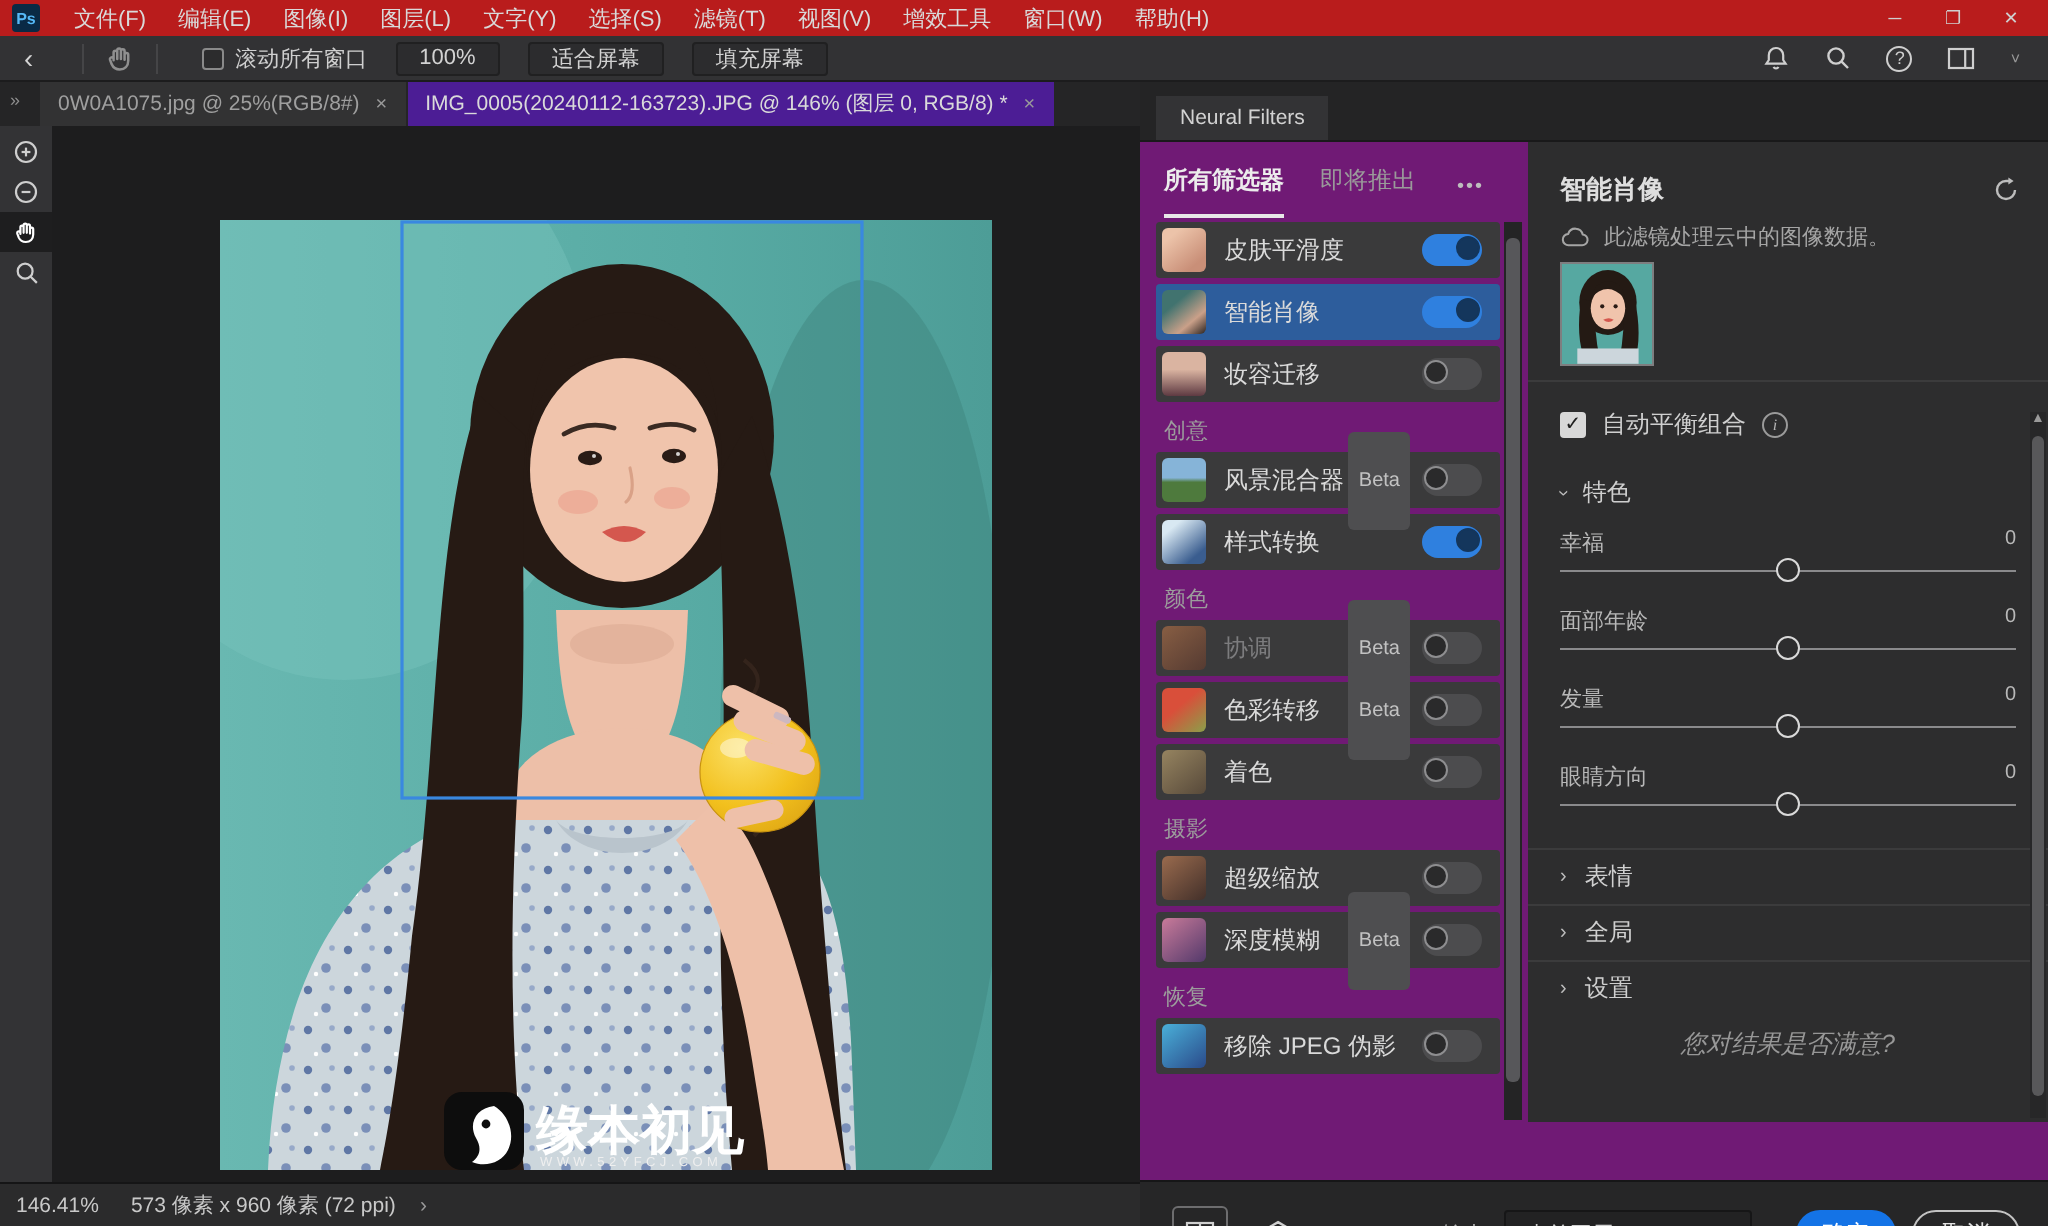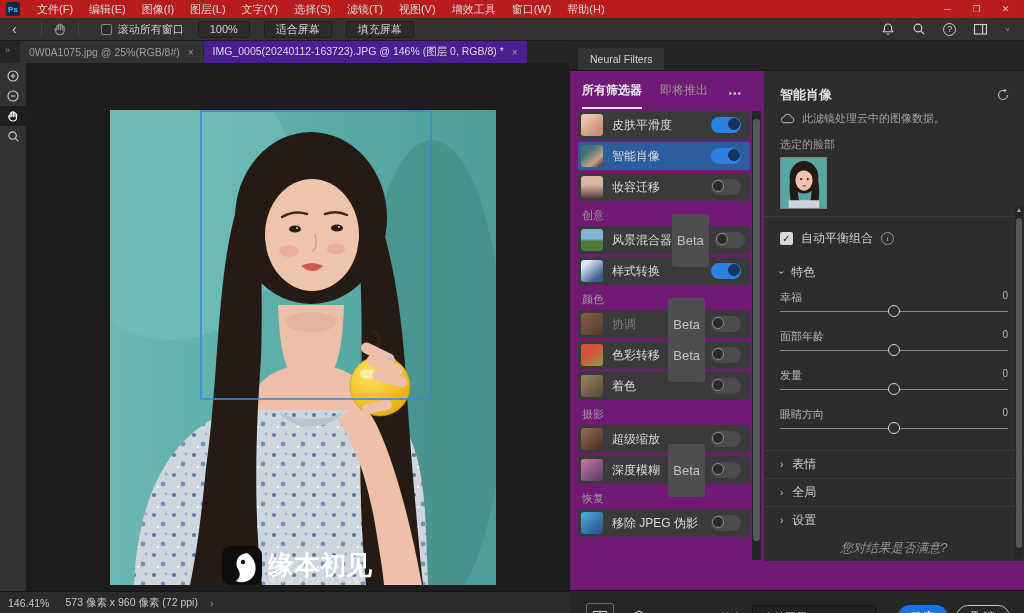--- a/index.html
+++ b/index.html
@@ -64,21 +64,21 @@
 .th2{background:linear-gradient(140deg,#41736f 30%,#caa089 70%,#2a2320)}
 .th3{background:linear-gradient(180deg,#dab4a1 40%,#5e3a42)}
 .th4{background:linear-gradient(180deg,#86b4d8 45%,#4e7a3d 55%)}
 .th5{background:linear-gradient(140deg,#d8e8f2 20%,#3a5d8f 80%)}
 .th6{background:linear-gradient(140deg,#c77b4a,#6b3b2a)}
 .th7{background:linear-gradient(140deg,#d94f3a 40%,#8aa04a)}
 .th8{background:linear-gradient(140deg,#968460,#57493a)}
 .th9{background:linear-gradient(140deg,#9a6b4e,#43302a)}
 .th10{background:linear-gradient(140deg,#c97b9a,#53396b)}
 .th11{background:linear-gradient(140deg,#4ab0d9,#2a4a8a)}
-.beta{font-size:13px;background:#4e4e50;color:#c2c2c2;border-radius:3px;padding:19px 5px;margin-right:6px;flex:none}
+.beta{font-size:10px;background:#4e4e50;color:#c2c2c2;border-radius:3px;padding:19px 5px;margin-right:6px;flex:none}
 .toggle{width:30px;height:16px;border-radius:8px;background:#4c4c4e;position:relative;margin-right:9px;flex:none}
 .toggle .knob{position:absolute;top:1px;left:1px;width:12px;height:12px;border-radius:50%;background:#2a2a2b;border:1.5px solid #8e8e90}
 .toggle.on{background:var(--toggle-on,#2f80df)}
 .toggle.on .knob{left:auto;right:1px;background:#14365c;border-color:#14365c}
 .nfsbar{position:absolute;left:182px;top:40px;width:9px;height:449px;background:#242425}
 .nfsbar .thumb{position:absolute;left:1px;top:8px;width:7px;height:422px;background:#57575a;border-radius:3px}
 
 .nfright{position:absolute;left:194px;top:0;width:260px;height:490px;background:#2d2d2e;overflow:hidden}
 .spTitleRow{display:flex;align-items:center;padding:15px 14px 0 16px}
 .spTitle{font-size:13px;font-weight:bold;color:#dedede;flex:1}
@@ -411,21 +411,20 @@
           </span>
       </div>
       <div class="spCloud">
         <span>
             <svg width="15" height="11" viewBox="0 0 16 12">
               <path d="M4.6 10.5a3.1 3.1 0 0 1-.3-6.2A4.1 4.1 0 0 1 12.2 4.6a2.9 2.9 0 0 1-.6 5.9Z" fill="none" stroke="currentColor" stroke-width="1.1"></path>
             </svg>
           </span>
         <span>此滤镜处理云中的图像数据。</span>
       </div>
-      <div class="spFaceLbl">选定的脸部</div>
       <div class="spFaceThumb">
         <svg viewBox="0 0 47 52" width="45" height="50">
           <rect width="47" height="52" fill="#56a8a1"></rect>
           <ellipse cx="24" cy="20" rx="15" ry="17" fill="#241a14"></ellipse>
           <path d="M10 18 q-3 20 2 32 L20 50 q-4 -16 -2 -30Z" fill="#241a14"></path>
           <path d="M38 18 q4 20 0 32 L30 50 q3 -16 2 -30Z" fill="#241a14"></path>
           <ellipse cx="24" cy="23" rx="9" ry="11" fill="#f0c4ac"></ellipse>
           <path d="M15 18 q2 -9 9 -9 q8 0 9 9 q-5 -5 -9 -5 q-5 0 -9 5Z" fill="#241a14"></path>
           <circle cx="21" cy="22" r="1.1" fill="#2a1c16"></circle>
             <circle cx="28" cy="22" r="1.1" fill="#2a1c16"></circle>

